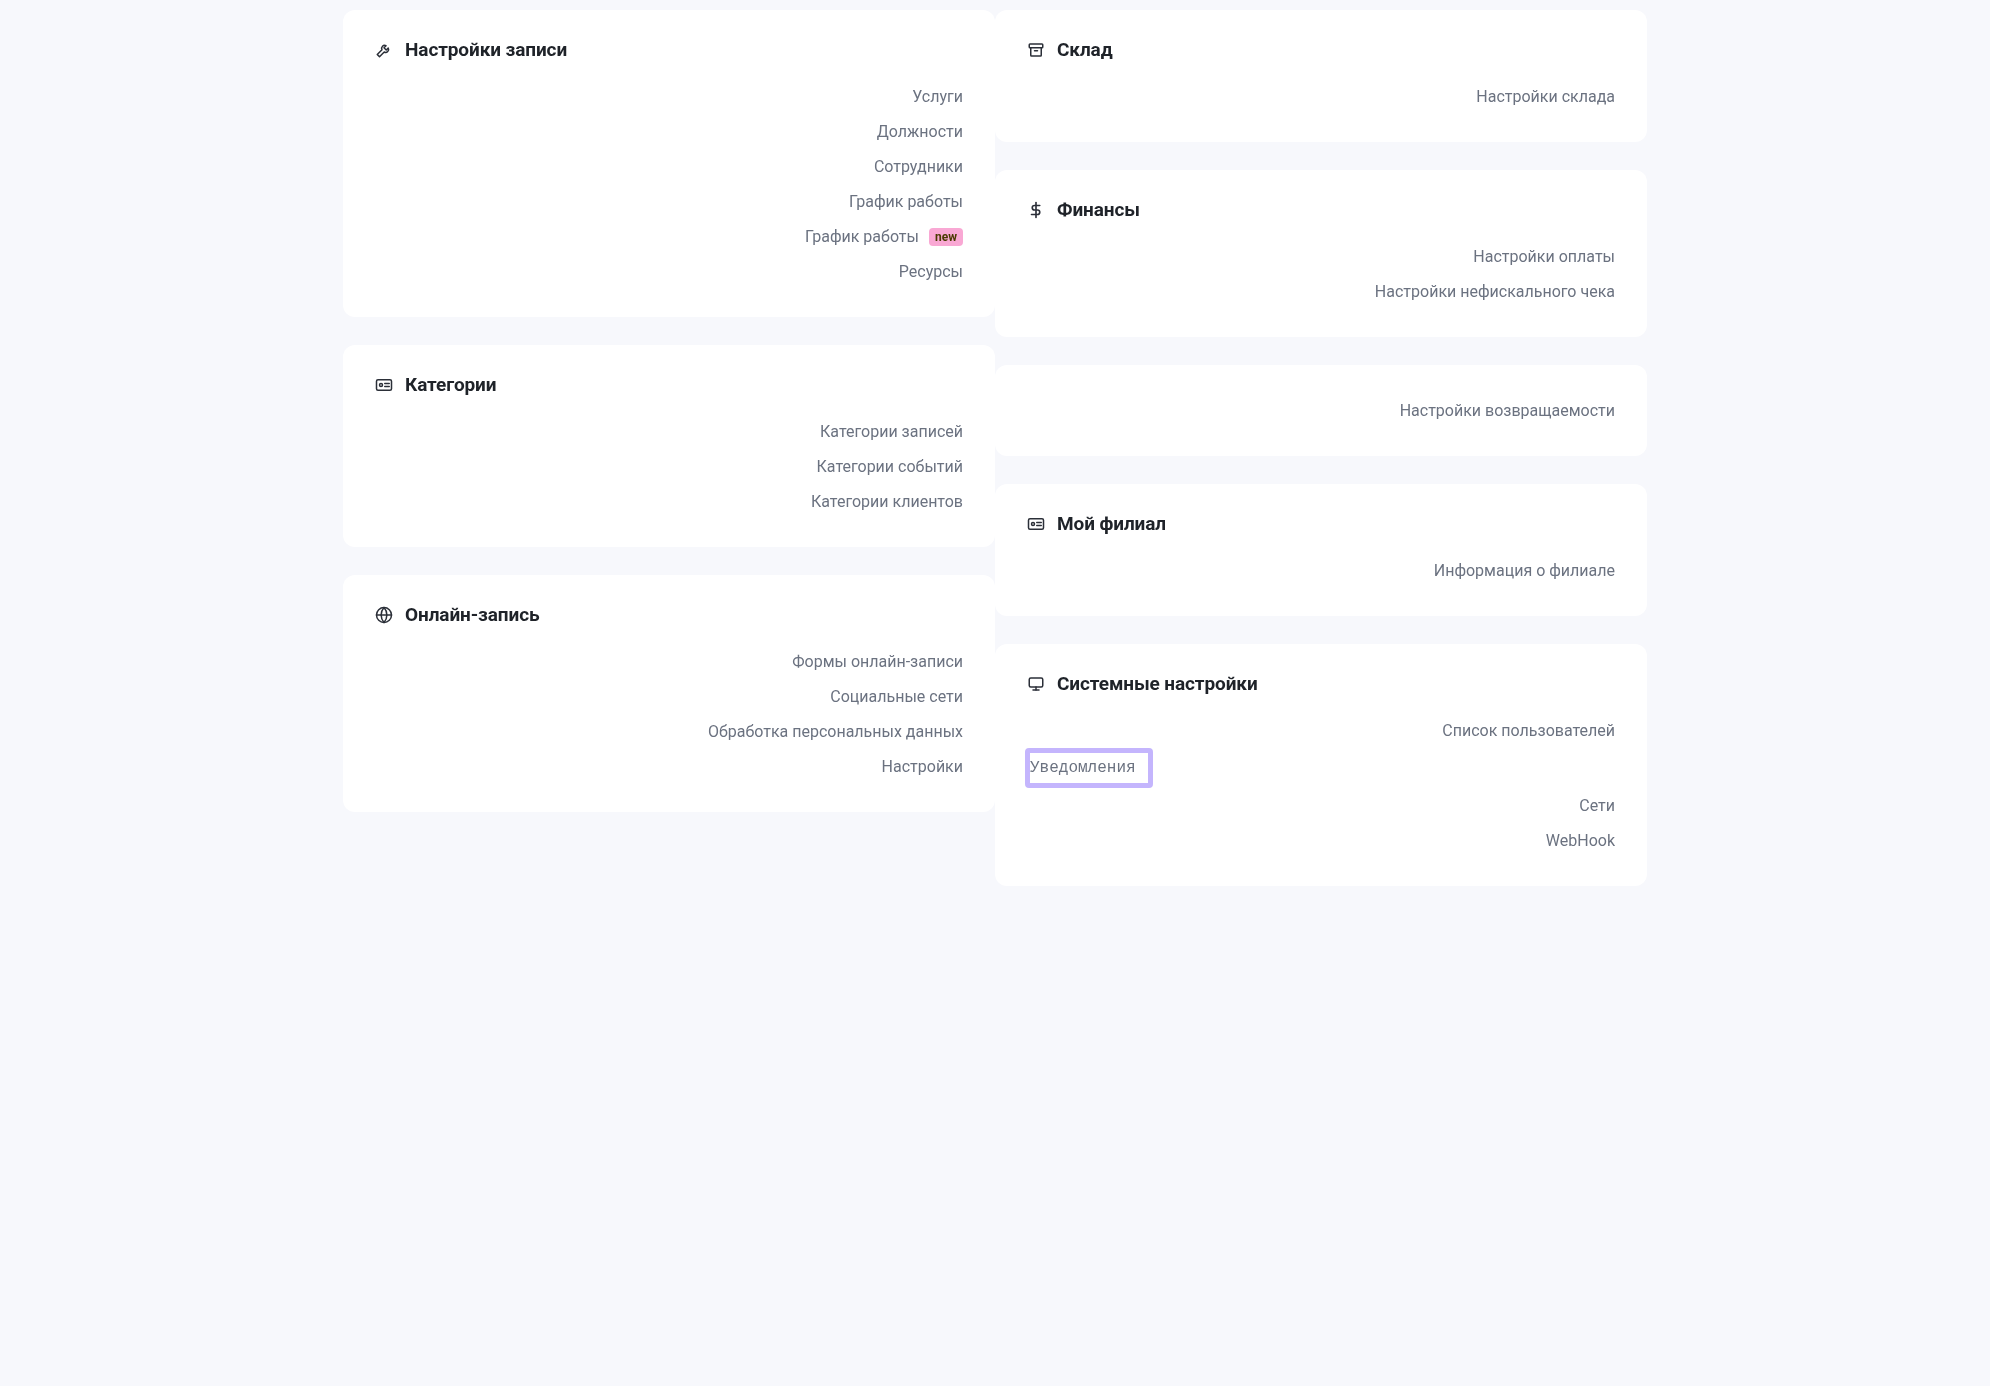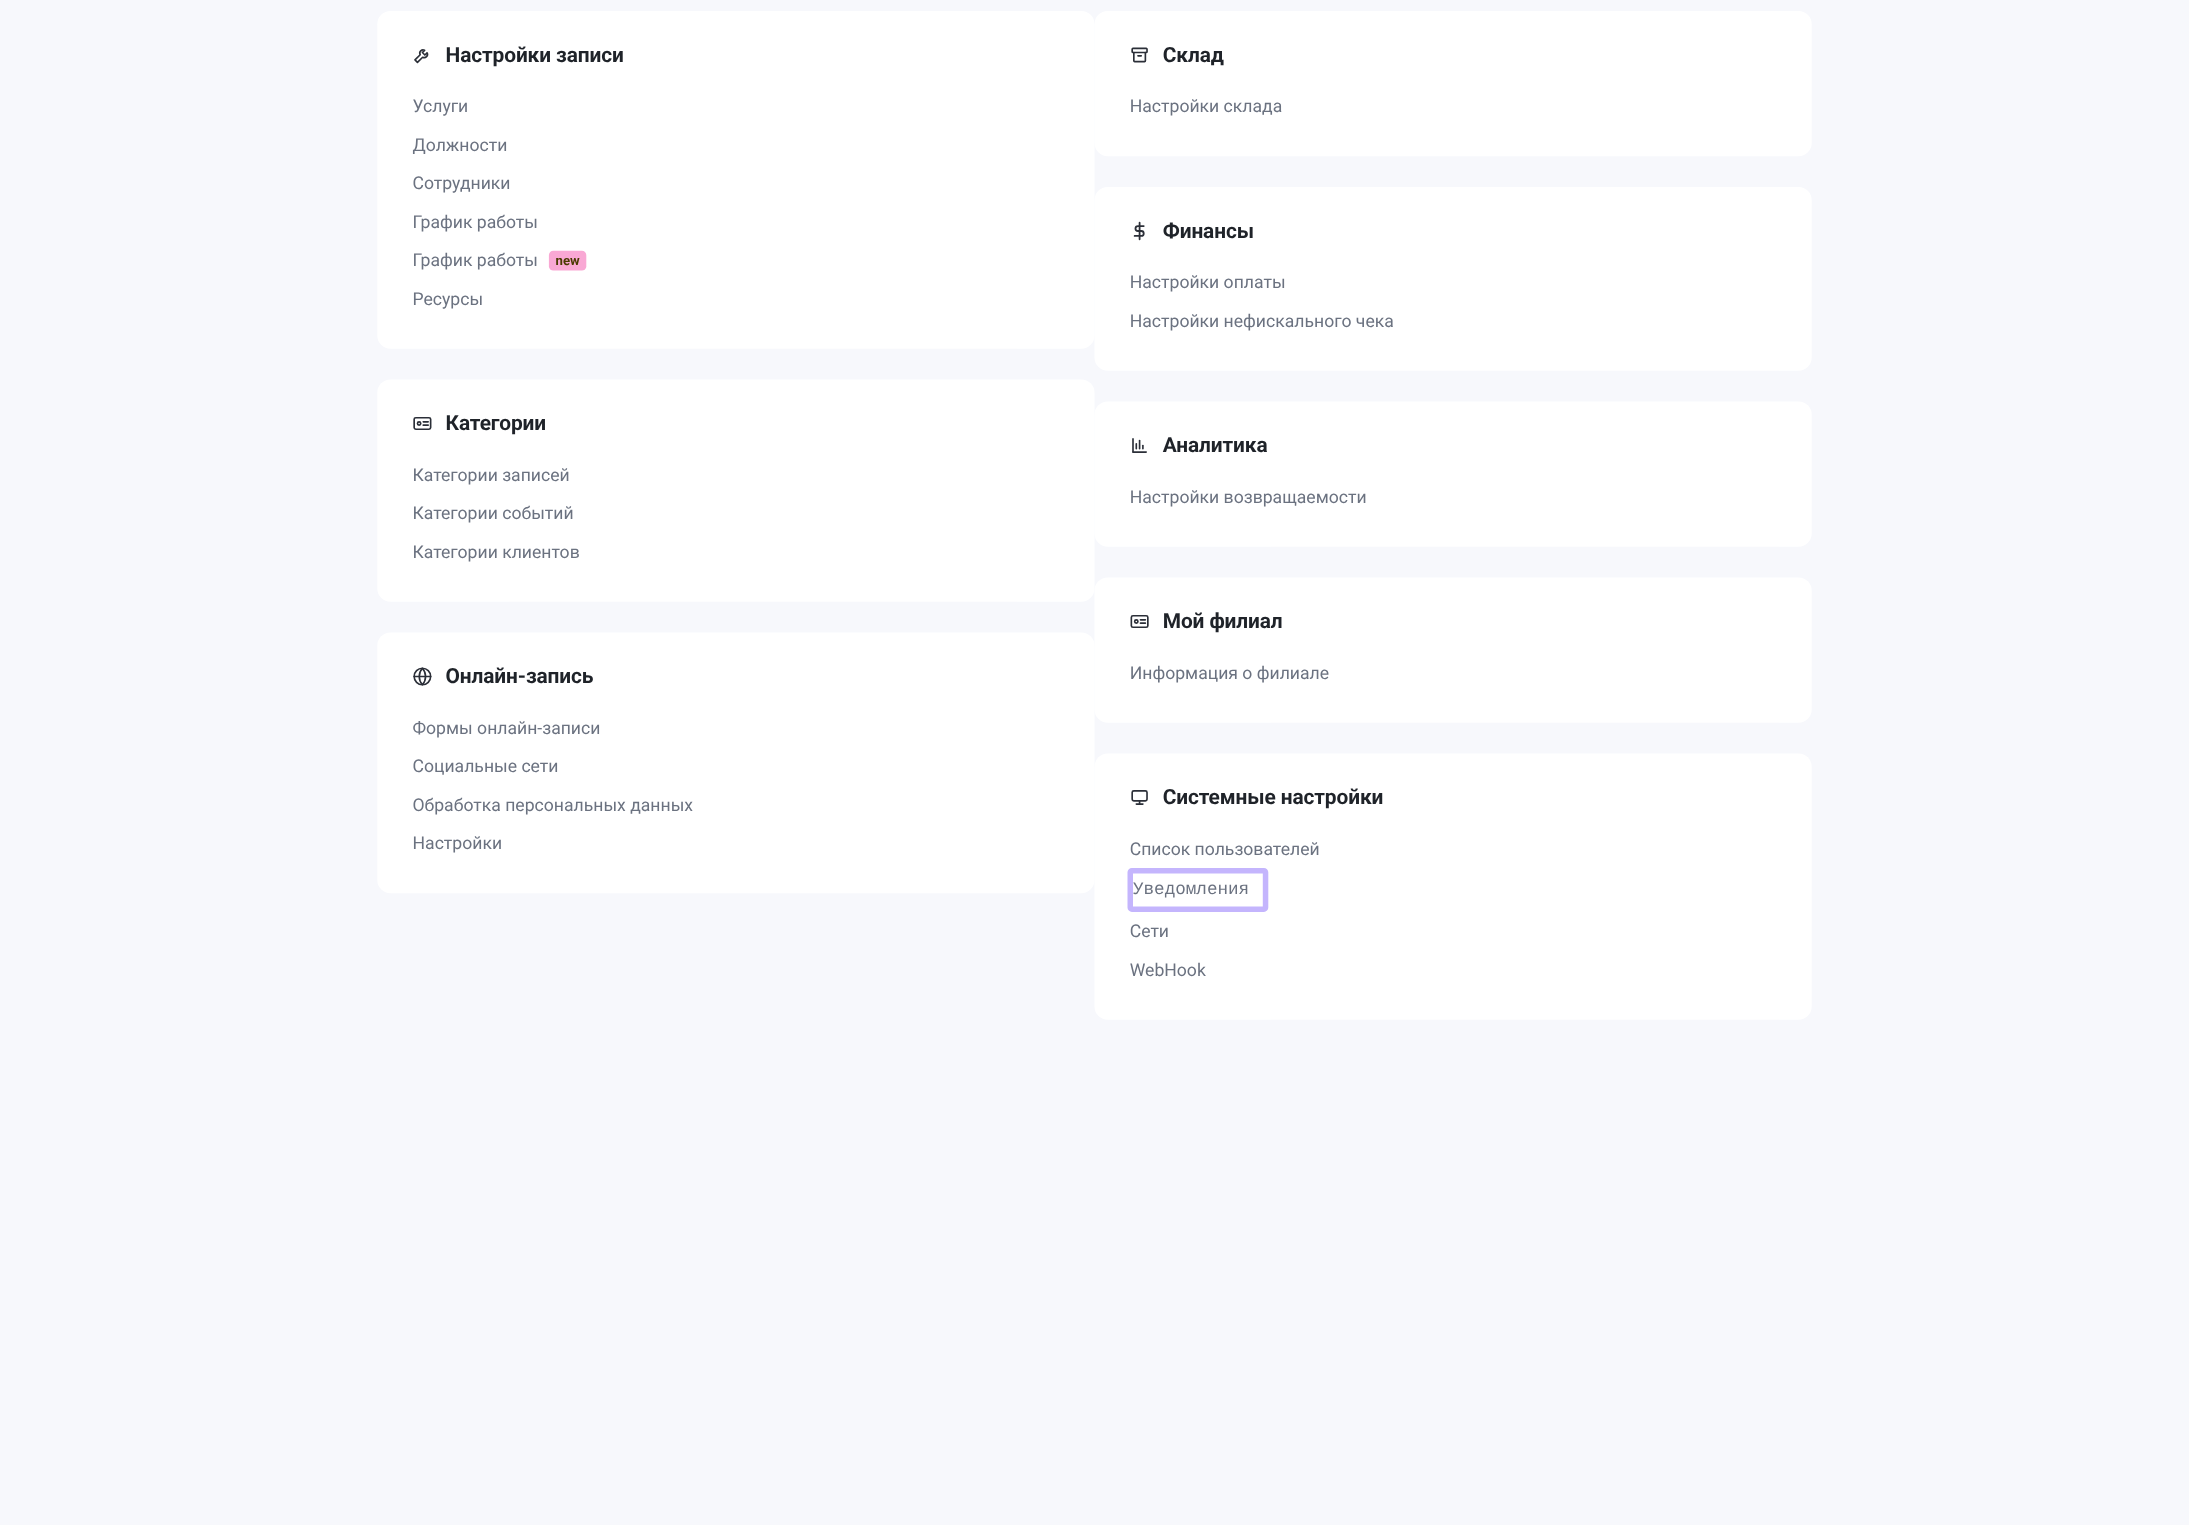--- a/index.html
+++ b/index.html
@@ -61,20 +61,21 @@
       gap: 0;
     }
     .card-item {
       font-size: 16px;
       color: #6b7280;
       padding: 8px 0;
       cursor: pointer;
       display: flex;
       align-items: center;
       gap: 10px;
+      justify-content: flex-end;
     }
     .badge-new {
       display: inline-block;
       background: #f9a8d4;
       color: #4a3a00;
       font-size: 12px;
       font-weight: 700;
       padding: 2px 6px;
       border-radius: 4px;
     }
@@ -205,32 +206,20 @@
         <ul class="card-list">
           <li class="card-item">
             <span>Настройки оплаты</span>
           </li>
           <li class="card-item">
             <span>Настройки нефискального чека</span>
           </li>
         </ul>
       </div>
       <div class="card">
-        <div class="card-header">
-          <span class="card-icon">
-            <svg viewBox="0 0 24 24" fill="none" stroke="currentColor" stroke-width="2" stroke-linecap="round" stroke-linejoin="round">
-              <line x1="4" y1="20" x2="4" y2="4"></line>
-              <line x1="4" y1="20" x2="20" y2="20"></line>
-              <line x1="8" y1="16" x2="8" y2="10"></line>
-              <line x1="12" y1="16" x2="12" y2="6"></line>
-              <line x1="16" y1="16" x2="16" y2="12"></line>
-            </svg>
-          </span>
-          <h2 class="card-title">Аналитика</h2>
-        </div>
         <ul class="card-list">
           <li class="card-item">
             <span>Настройки возвращаемости</span>
           </li>
         </ul>
       </div>
       <div class="card">
         <div class="card-header">
           <span class="card-icon">
             <svg viewBox="0 0 24 24" fill="none" stroke="currentColor" stroke-width="2" stroke-linecap="round" stroke-linejoin="round">

